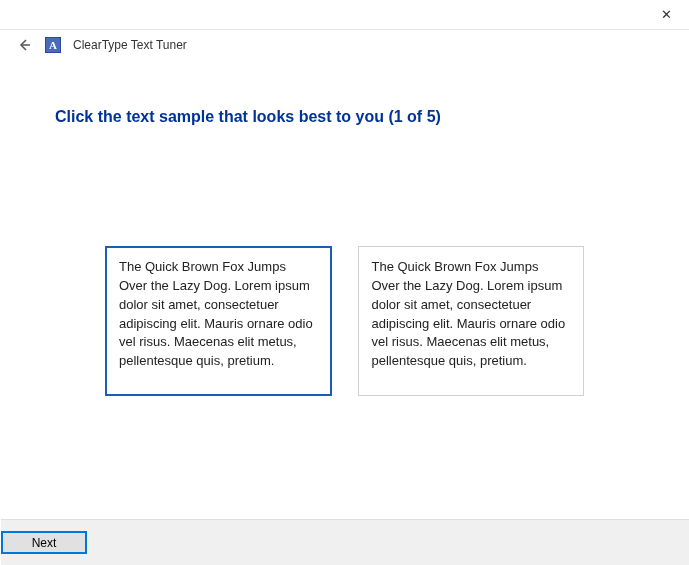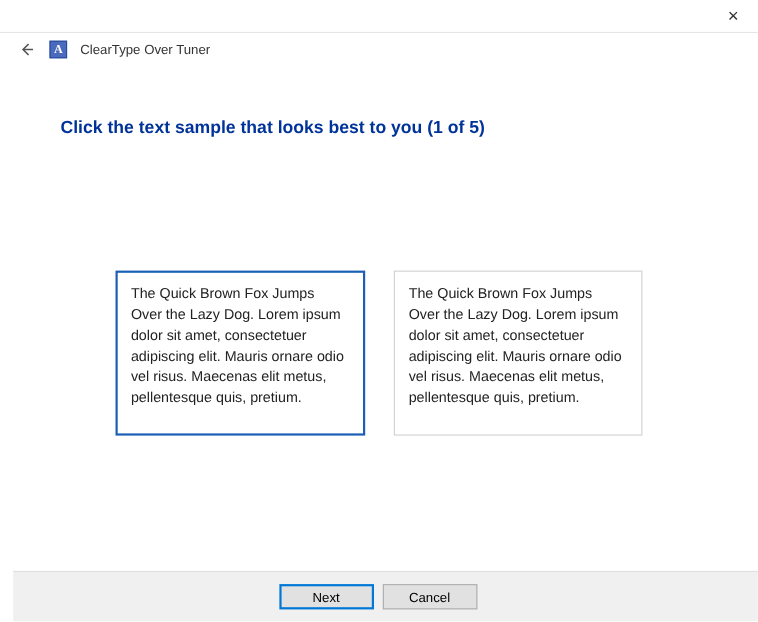--- a/index.html
+++ b/index.html
@@ -87,27 +87,27 @@
     .sample.selected {
       border: 2px solid #1a5fb4;
     }
     .sample.unselected {
       border: 1px solid #d0d0d0;
       padding: 11px 13px;
     }
     .footer {
       position: absolute;
       bottom: 0;
-      left: 12px;
+      left: 1px;
       right: 0;
       height: 46px;
       background: #f0f0f0;
       border-top: 1px solid #dfdfdf;
       display: flex;
-      justify-content: center;
+      justify-content: flex-start;
       align-items: center;
       padding-right: 14px;
       gap: 8px;
     }
     .btn {
       min-width: 86px;
       height: 23px;
       font-size: 12px;
       font-family: "Segoe UI", Arial, sans-serif;
       background: #e1e1e1;
@@ -132,28 +132,27 @@
 <div class="header">
   <div class="back-arrow">
     <svg width="16" height="16" viewBox="0 0 16 16">
       <path d="M10 3 L5 8 L10 13" stroke="#555" stroke-width="1.5" fill="none"></path>
       <line x1="5" y1="8" x2="14" y2="8" stroke="#555" stroke-width="1.5"></line>
     </svg>
   </div>
   <div class="app-icon">
     <span>A</span>
   </div>
-  <div class="app-title">ClearType Over Tuner</div>
+  <div class="app-title">ClearType Text Tuner</div>
 </div>
 
 <div class="content">
   <div class="instruction">Click the text sample that looks best to you (1 of 5)</div>
 
   <div class="samples">
     <div class="sample selected">The Quick Brown Fox Jumps Over the Lazy Dog. Lorem ipsum dolor sit amet, consectetuer adipiscing elit. Mauris ornare odio vel risus. Maecenas elit metus, pellentesque quis, pretium.</div>
     <div class="sample unselected">The Quick Brown Fox Jumps Over the Lazy Dog. Lorem ipsum dolor sit amet, consectetuer adipiscing elit. Mauris ornare odio vel risus. Maecenas elit metus, pellentesque quis, pretium.</div>
   </div>
 </div>
 
 <div class="footer">
   <button class="btn primary">Next</button>
-  <button class="btn">Cancel</button>
 </div>
 
 </body></html>

